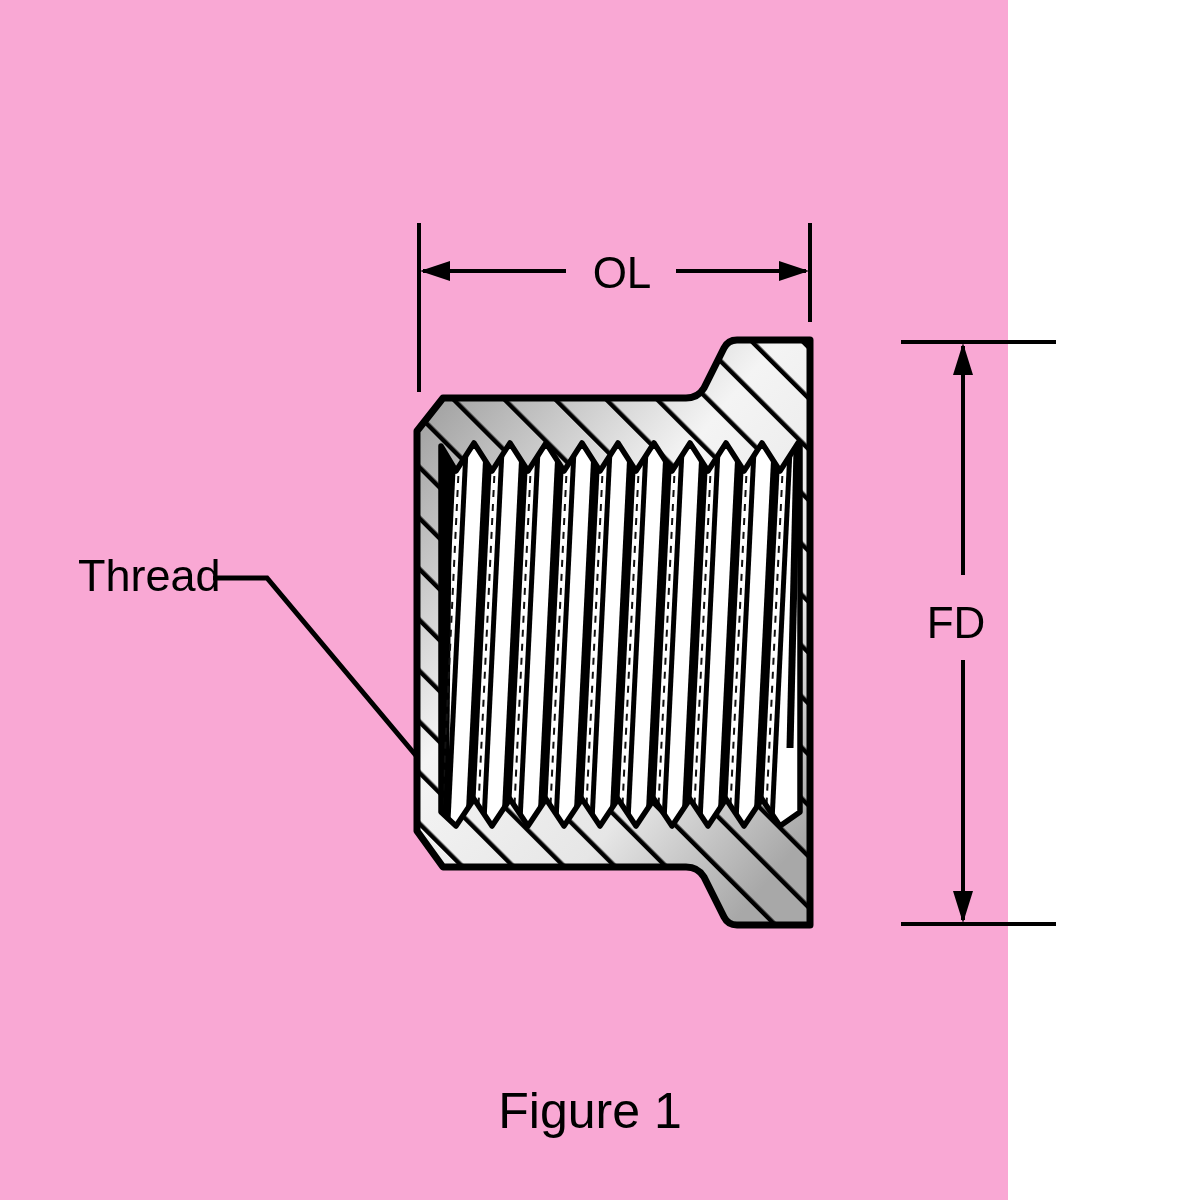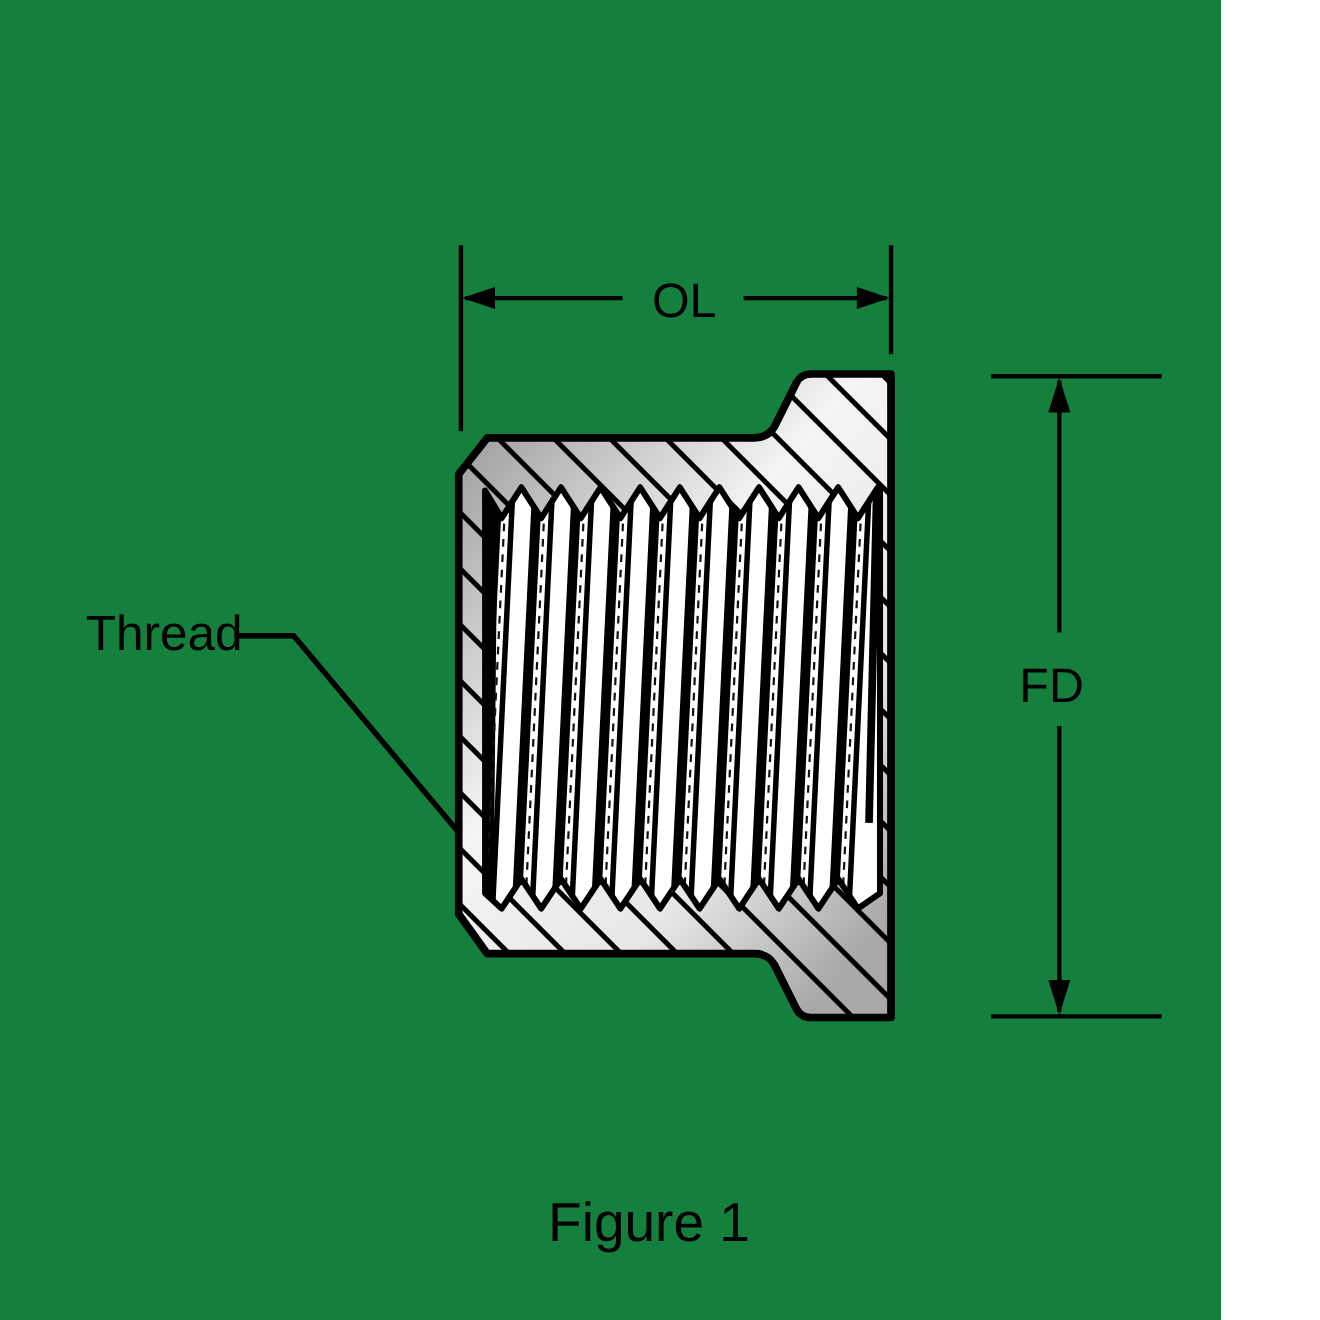--- a/index.html
+++ b/index.html
@@ -6,23 +6,23 @@
     margin: 0;
     padding: 0;
     background: #ffffff;
     width: 1200px;
     height: 1200px;
     overflow: hidden;
     font-family: "Liberation Sans", sans-serif;
   }
   .canvas {
     position: relative;
-    width: 1110px;
+    width: 1008px;
     height: 1200px;
-    background: #15803d;
+    background: #f9a8d4;
   }
   svg { display: block; }
   text {
     font-family: "Liberation Sans", sans-serif;
     fill: #000000;
   }
   .dim-label { font-size: 44px; }
   .thread-label { font-size: 45px; }
   .caption { font-size: 50px; }
 </style>

